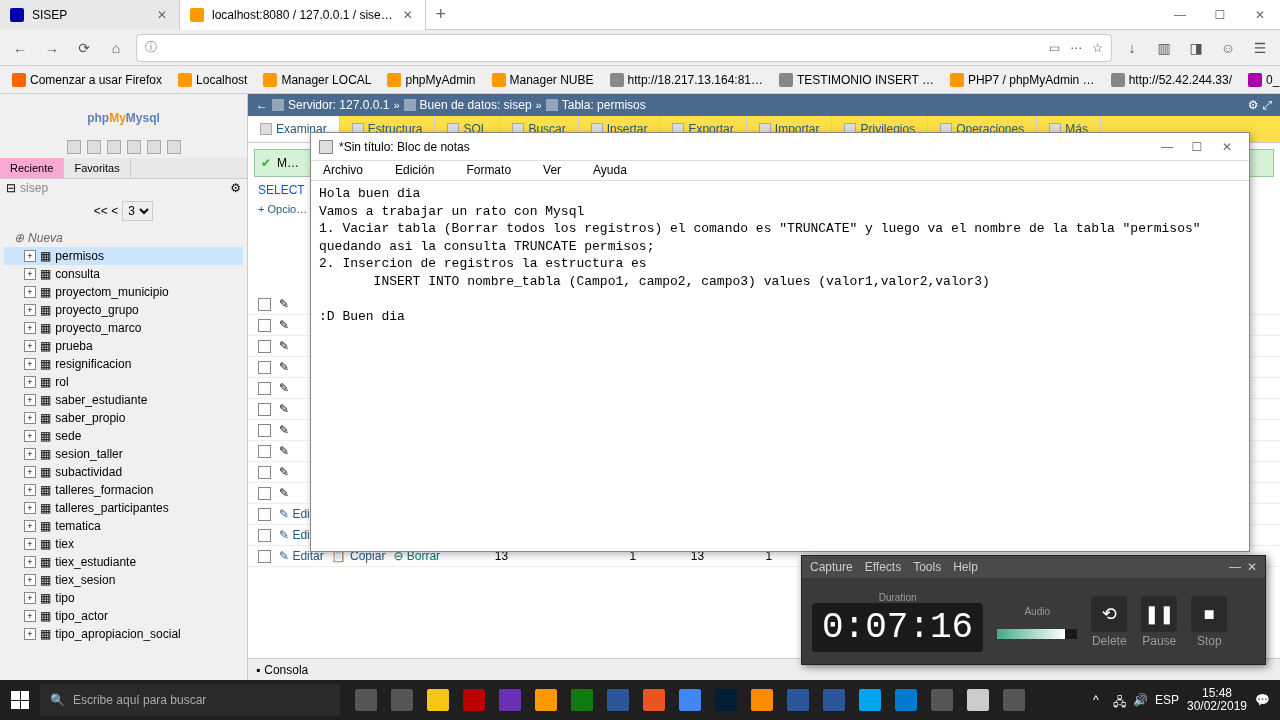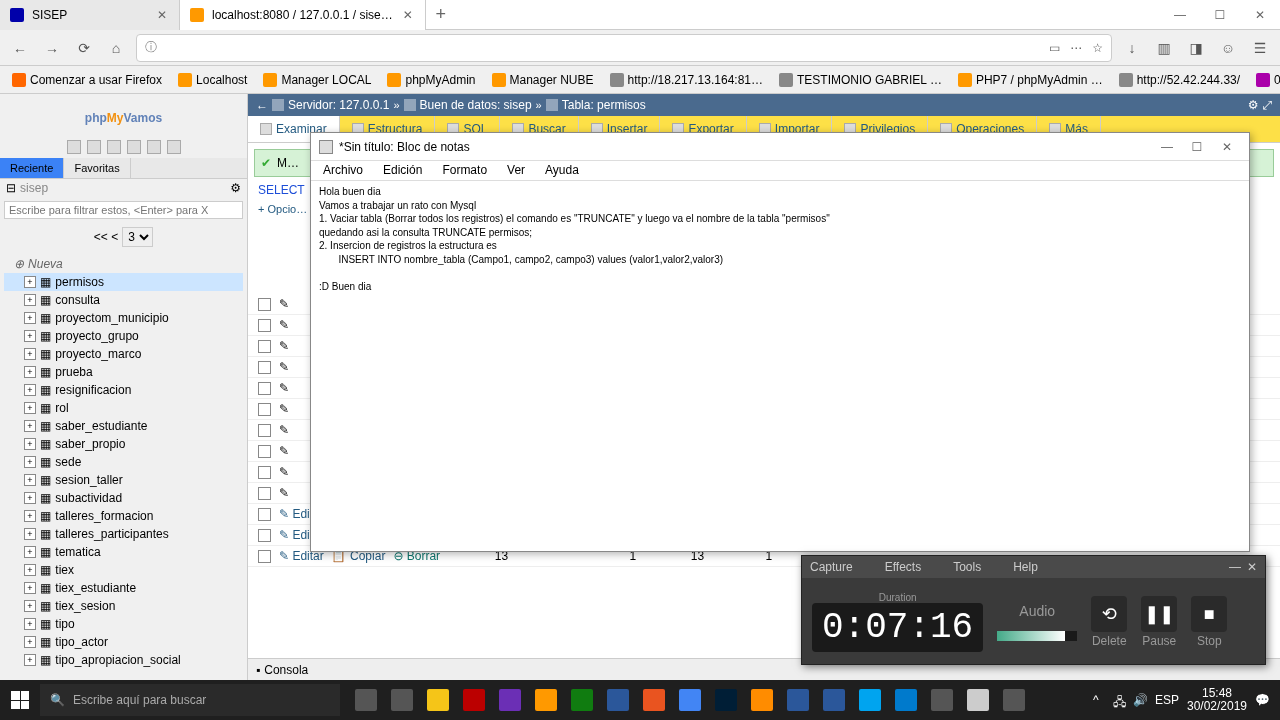--- a/index.html
+++ b/index.html
@@ -22,21 +22,21 @@
 .content{display:flex;height:calc(720px - 30px - 36px - 28px - 40px)}
 .sidebar{width:248px;background:#f0f0f0;border-right:1px solid #ccc;display:flex;flex-direction:column}
 .logo{padding:8px;text-align:center;font-size:22px;font-weight:bold}
 .logo .php{color:#6182b8}
 .logo .my{color:#f29111}
 .logo .admin{color:#6182b8}
 .mini-icons{display:flex;justify-content:center;gap:6px;padding:4px}
 .mini-icons span{width:14px;height:14px;background:#ddd;border:1px solid #aaa}
 .sb-tabs{display:flex;border-bottom:1px solid #ccc;background:#e8e8e8}
 .sb-tab{padding:4px 10px;border-right:1px solid #ccc;font-size:11px}
-.sb-tab.active{background:#3b82f6}
+.sb-tab.active{background:#f9a8d4}
 .filter{padding:4px}
 .filter input{width:100%;border:1px solid #ccc;padding:2px 4px;font-size:11px}
 .pager{display:flex;align-items:center;justify-content:center;gap:4px;padding:4px}
 .pager select{border:1px solid #ccc;padding:1px}
 .tree{flex:1;overflow-y:auto;padding:4px;font-size:12px}
 .tree-item{display:flex;align-items:center;gap:4px;padding:2px 4px;padding-left:20px}
 .tree-item.selected{background:#cce5ff}
 .tree-item.new{font-style:italic;color:#666;padding-left:10px}
 .tree-icon{width:12px;height:12px;border:1px solid #888;background:#fff;display:inline-flex;align-items:center;justify-content:center;font-size:9px;flex-shrink:0}
 .main{flex:1;background:#fff;position:relative;overflow:hidden}
@@ -55,32 +55,32 @@
 .chk{width:13px;height:13px;border:1px solid #888}
 .edit-link{color:#235a81;display:flex;align-items:center;gap:2px}
 .del-link{color:#0f766e;display:flex;align-items:center;gap:2px}
 .cell{width:60px;text-align:right}
 .console{position:absolute;bottom:0;left:0;right:0;height:22px;background:#eee;border-top:1px solid #ccc;padding:2px 8px;font-size:11px;display:flex;align-items:center;gap:4px}
 .notepad{position:absolute;left:310px;top:132px;width:940px;height:420px;background:#fff;border:1px solid #888;box-shadow:2px 2px 8px rgba(0,0,0,0.3);z-index:10}
 .np-title{height:28px;background:#fff;display:flex;align-items:center;padding:0 8px;gap:6px;border-bottom:1px solid #ddd}
 .np-title-icon{width:14px;height:14px;background:#ddd;border:1px solid #888}
 .np-wc{margin-left:auto;display:flex;gap:2px}
 .np-wc span{width:28px;height:20px;display:flex;align-items:center;justify-content:center;color:#666}
-.np-menu{height:20px;display:flex;gap:8px;padding:0 6px;border-bottom:1px solid #ddd;font-size:11px}
+.np-menu{height:20px;display:flex;gap:20px;padding:0 6px;border-bottom:1px solid #ddd;font-size:11px}
 .np-menu span{padding:2px 6px}
-.np-body{padding:4px 8px;font-family:Liberation Sans, sans-serif;font-size:10px;line-height:1.35;white-space:pre-wrap}
+.np-body{padding:4px 8px;font-family:Liberation Mono, monospace;font-size:13px;line-height:1.35;white-space:pre-wrap}
 .recorder{position:absolute;right:14px;bottom:55px;width:465px;height:110px;background:#3a3a3a;border:1px solid #222;box-shadow:2px 2px 8px rgba(0,0,0,0.5);z-index:20;color:#ccc}
-.rec-title{height:22px;background:#4a4a4a;display:flex;align-items:center;padding:0 8px;gap:32px;font-size:11px}
+.rec-title{height:22px;background:#4a4a4a;display:flex;align-items:center;padding:0 8px;gap:12px;font-size:11px}
 .rec-title span:last-child{margin-left:auto}
 .rec-body{display:flex;align-items:center;height:88px;padding:0 10px;gap:14px}
 .duration{text-align:center}
 .duration-label{font-size:10px;color:#999}
 .duration-time{font-size:36px;color:#fff;font-family:Liberation Mono, monospace;background:#1a1a1a;padding:4px 10px;border-radius:4px}
 .audio-box{text-align:center}
-.audio-label{font-size:14px;color:#999}
+.audio-label{font-size:10px;color:#999}
 .audio-bar{width:80px;height:10px;background:#1a1a1a;margin-top:12px;position:relative}
 .audio-fill{position:absolute;left:0;top:0;bottom:0;width:85%;background:linear-gradient(90deg,#4a8,#fff)}
 .rec-btn{display:flex;flex-direction:column;align-items:center;gap:2px;font-size:9px;color:#999}
 .rec-btn-icon{width:36px;height:36px;background:#2a2a2a;border-radius:4px;display:flex;align-items:center;justify-content:center;font-size:18px;color:#fff}
 .taskbar{position:absolute;bottom:0;left:0;right:0;height:40px;background:#1f1f1f;display:flex;align-items:center;color:#fff}
 .start{width:40px;height:40px;display:flex;align-items:center;justify-content:center}
 .win-icon{width:18px;height:18px;display:grid;grid-template:1fr 1fr/1fr 1fr;gap:1px}
 .win-icon span{background:#fff}
 .search{width:300px;height:32px;background:#2a2a2a;display:flex;align-items:center;padding:0 10px;gap:8px;color:#aaa;font-size:13px}
 .tb-icons{display:flex;height:40px;margin-left:8px}
@@ -153,59 +153,58 @@
   <div class="bm">
       <span class="bm-icon" style="background:#f90"></span>
       <span>Manager NUBE</span>
     </div>
   <div class="bm">
       <span class="bm-icon" style="background:#888"></span>
       <span>http://18.217.13.164:81…</span>
     </div>
   <div class="bm">
       <span class="bm-icon" style="background:#888"></span>
-      <span>TESTIMONIO GABRIEL …</span>
+      <span>TESTIMONIO INSERT …</span>
     </div>
   <div class="bm">
       <span class="bm-icon" style="background:#f90"></span>
       <span>PHP7 / phpMyAdmin …</span>
     </div>
   <div class="bm">
       <span class="bm-icon" style="background:#888"></span>
       <span>http://52.42.244.33/</span>
     </div>
   <div class="bm">
       <span class="bm-icon" style="background:#a0a"></span>
       <span>0_pantallas_v2</span>
     </div>
 </div>
 
 <div class="content">
   <div class="sidebar">
     <div class="logo">
-      <span class="php">php</span><span class="my">My</span><span class="admin">Vamos</span>
+      <span class="php">php</span><span class="my">My</span><span class="admin">Mysql</span>
     </div>
     <div class="mini-icons">
       <span></span>
         <span></span>
         <span></span>
         <span></span>
         <span></span>
         <span></span>
     </div>
     <div class="sb-tabs">
       <div class="sb-tab active">Reciente</div>
       <div class="sb-tab">Favoritas</div>
     </div>
     <div style="padding:2px 6px;font-size:11px;display:flex;align-items:center;gap:4px">
         <span>⊟</span>
         <span style="color:#888">sisep</span>
         <span style="margin-left:auto">⚙</span>
       </div>
-    <div class="filter"><input placeholder="Escribe para filtrar estos, &lt;Enter&gt; para X" style=""></div>
     <div class="pager">
       <span>&lt;&lt; &lt;</span>
       <select><option>3</option></select>
     </div>
     <div class="tree" id="tree">
       <div class="tree-item new">
           <span>⊕</span>
           <span>Nueva</span>
         </div>
     <div class="tree-item selected">

